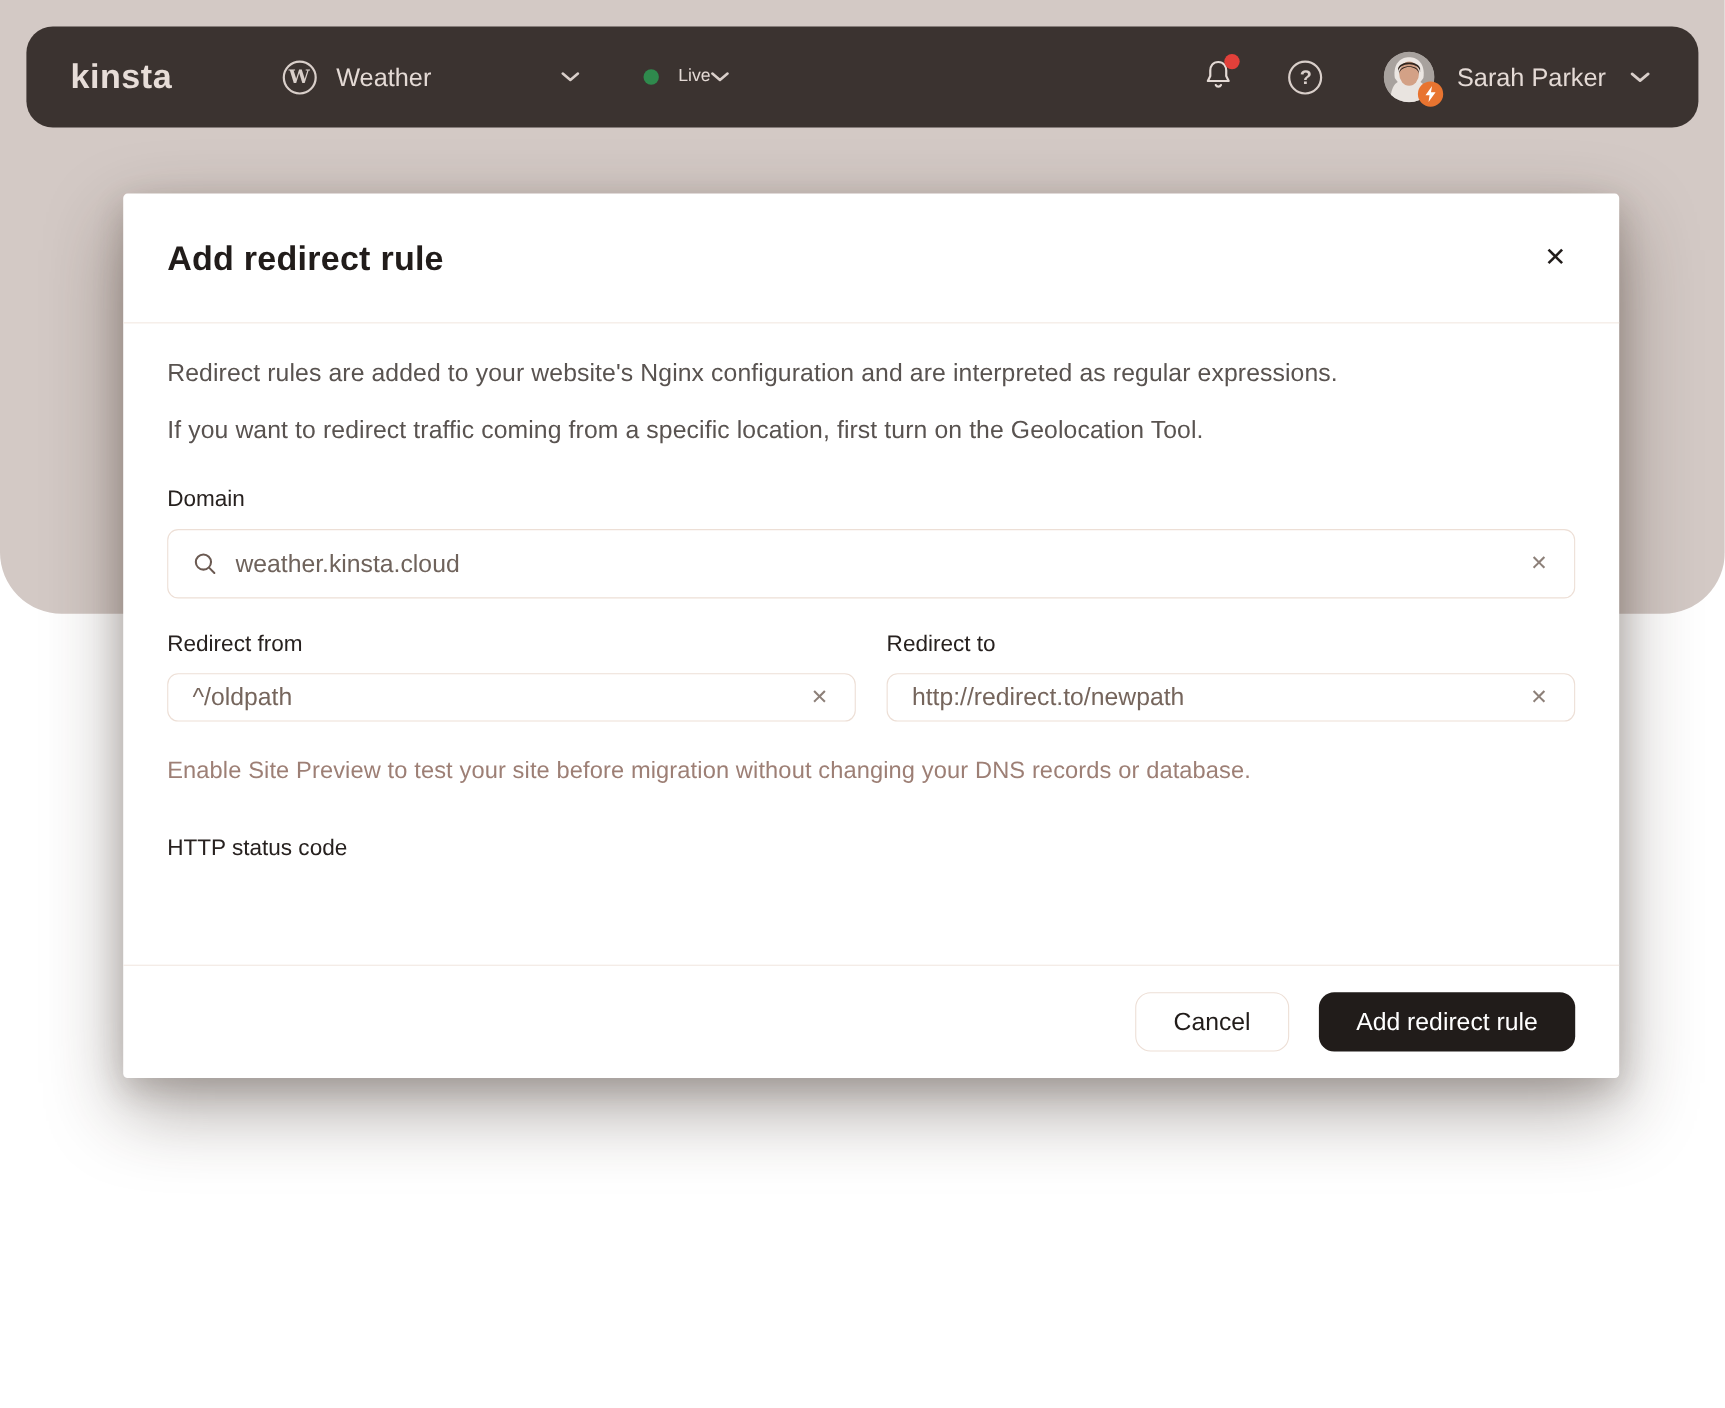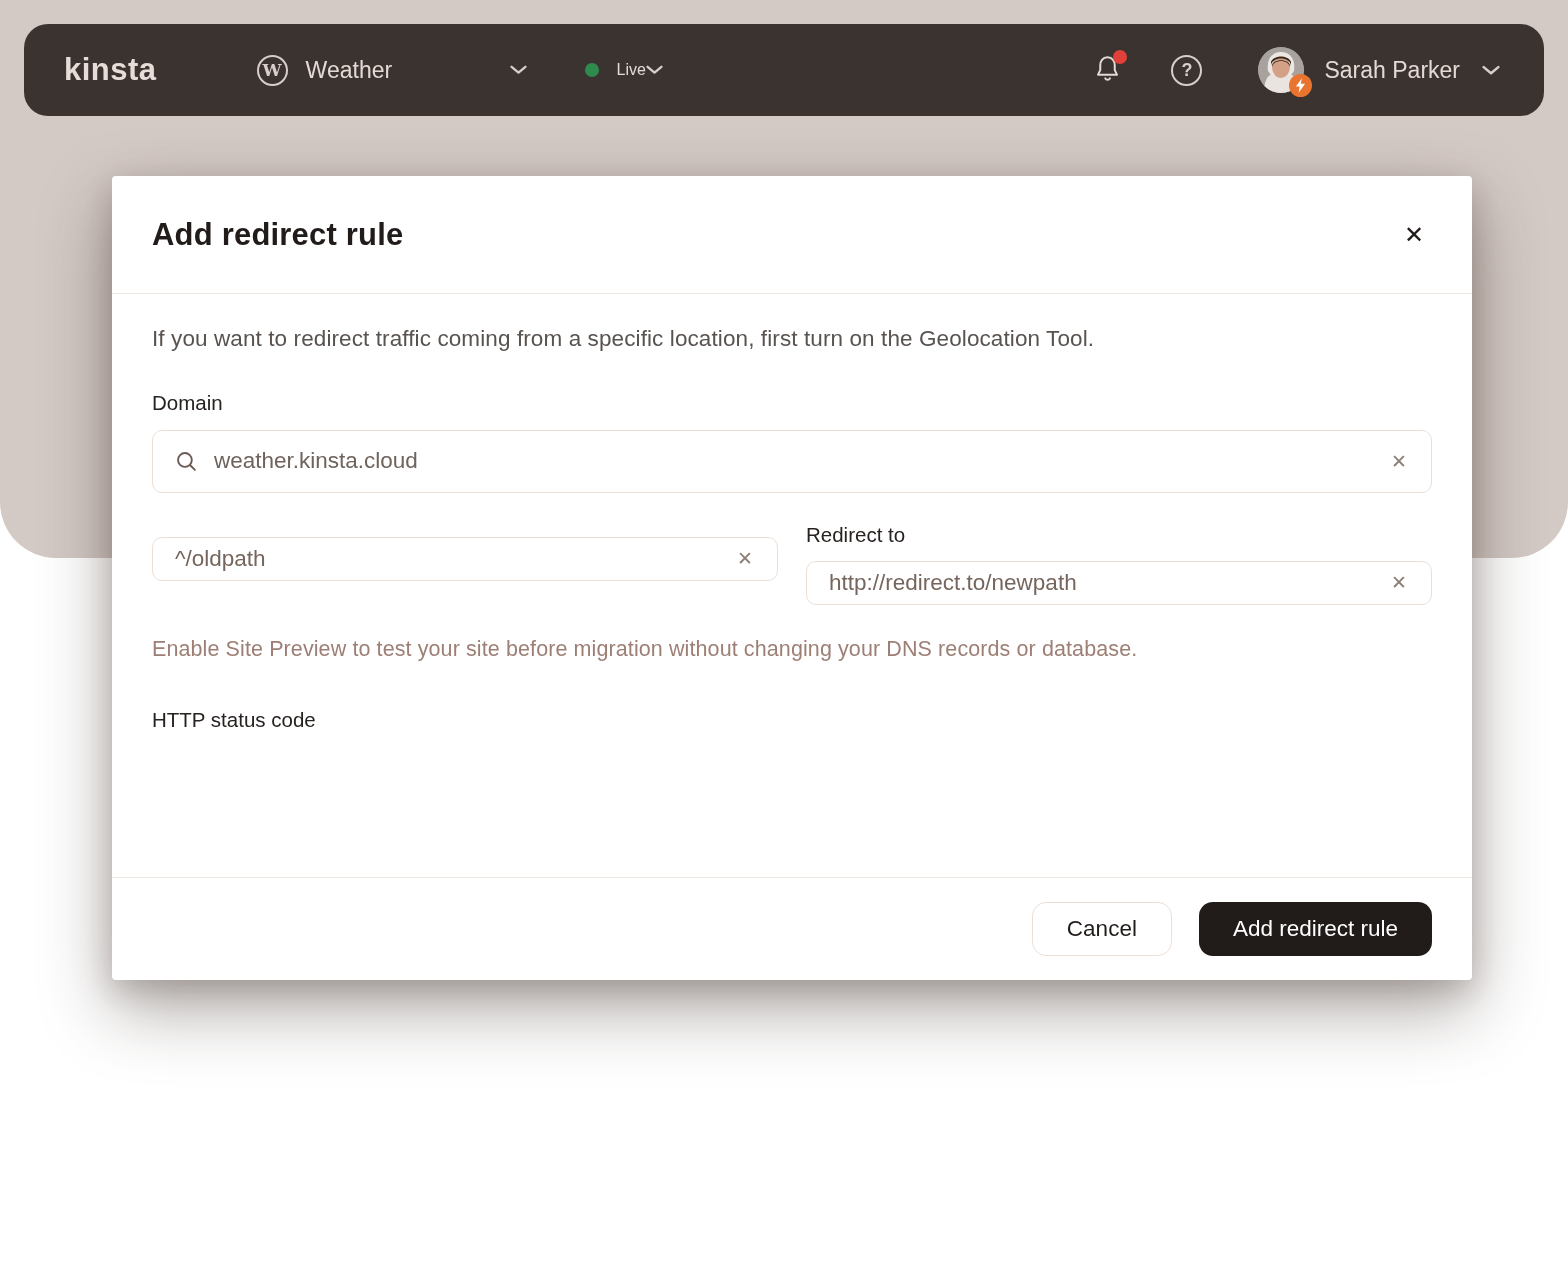--- a/index.html
+++ b/index.html
@@ -222,36 +222,38 @@
 </header>
 
 <section class="modal">
 
   <div class="modal-header">
     <h1 class="modal-title">Add redirect rule</h1>
     <button class="modal-close">✕</button>
   </div>
 
   <div class="modal-body">
+    <p class="desc">Redirect rules are added to your website's Nginx configuration and are interpreted as regular expressions.</p>
     <p class="desc">If you want to redirect traffic coming from a specific location, first turn on the Geolocation Tool.</p>
 
     <div class="field-label lbl-domain">Domain</div>
     <div class="input-box">
       <span class="search-ic">
         <svg width="23" height="23" viewBox="0 0 22 22" fill="none" stroke="#6b5a52" stroke-width="1.8" stroke-linecap="round">
           <circle cx="9.5" cy="9.5" r="6.6"></circle>
             <line x1="14.6" y1="14.6" x2="19" y2="19"></line>
         </svg>
       </span>
       <input type="text" value="weather.kinsta.cloud" style="">
       <button class="clear-btn">✕</button>
     </div>
 
     <div class="two-col">
       <div class="col">
+        <div class="field-label">Redirect from</div>
         <div class="input-box">
           <input type="text" value="^/oldpath" style="">
           <button class="clear-btn">✕</button>
         </div>
       </div>
       <div class="col">
         <div class="field-label">Redirect to</div>
         <div class="input-box">
           <input type="text" value="http://redirect.to/newpath" style="">
           <button class="clear-btn">✕</button>

